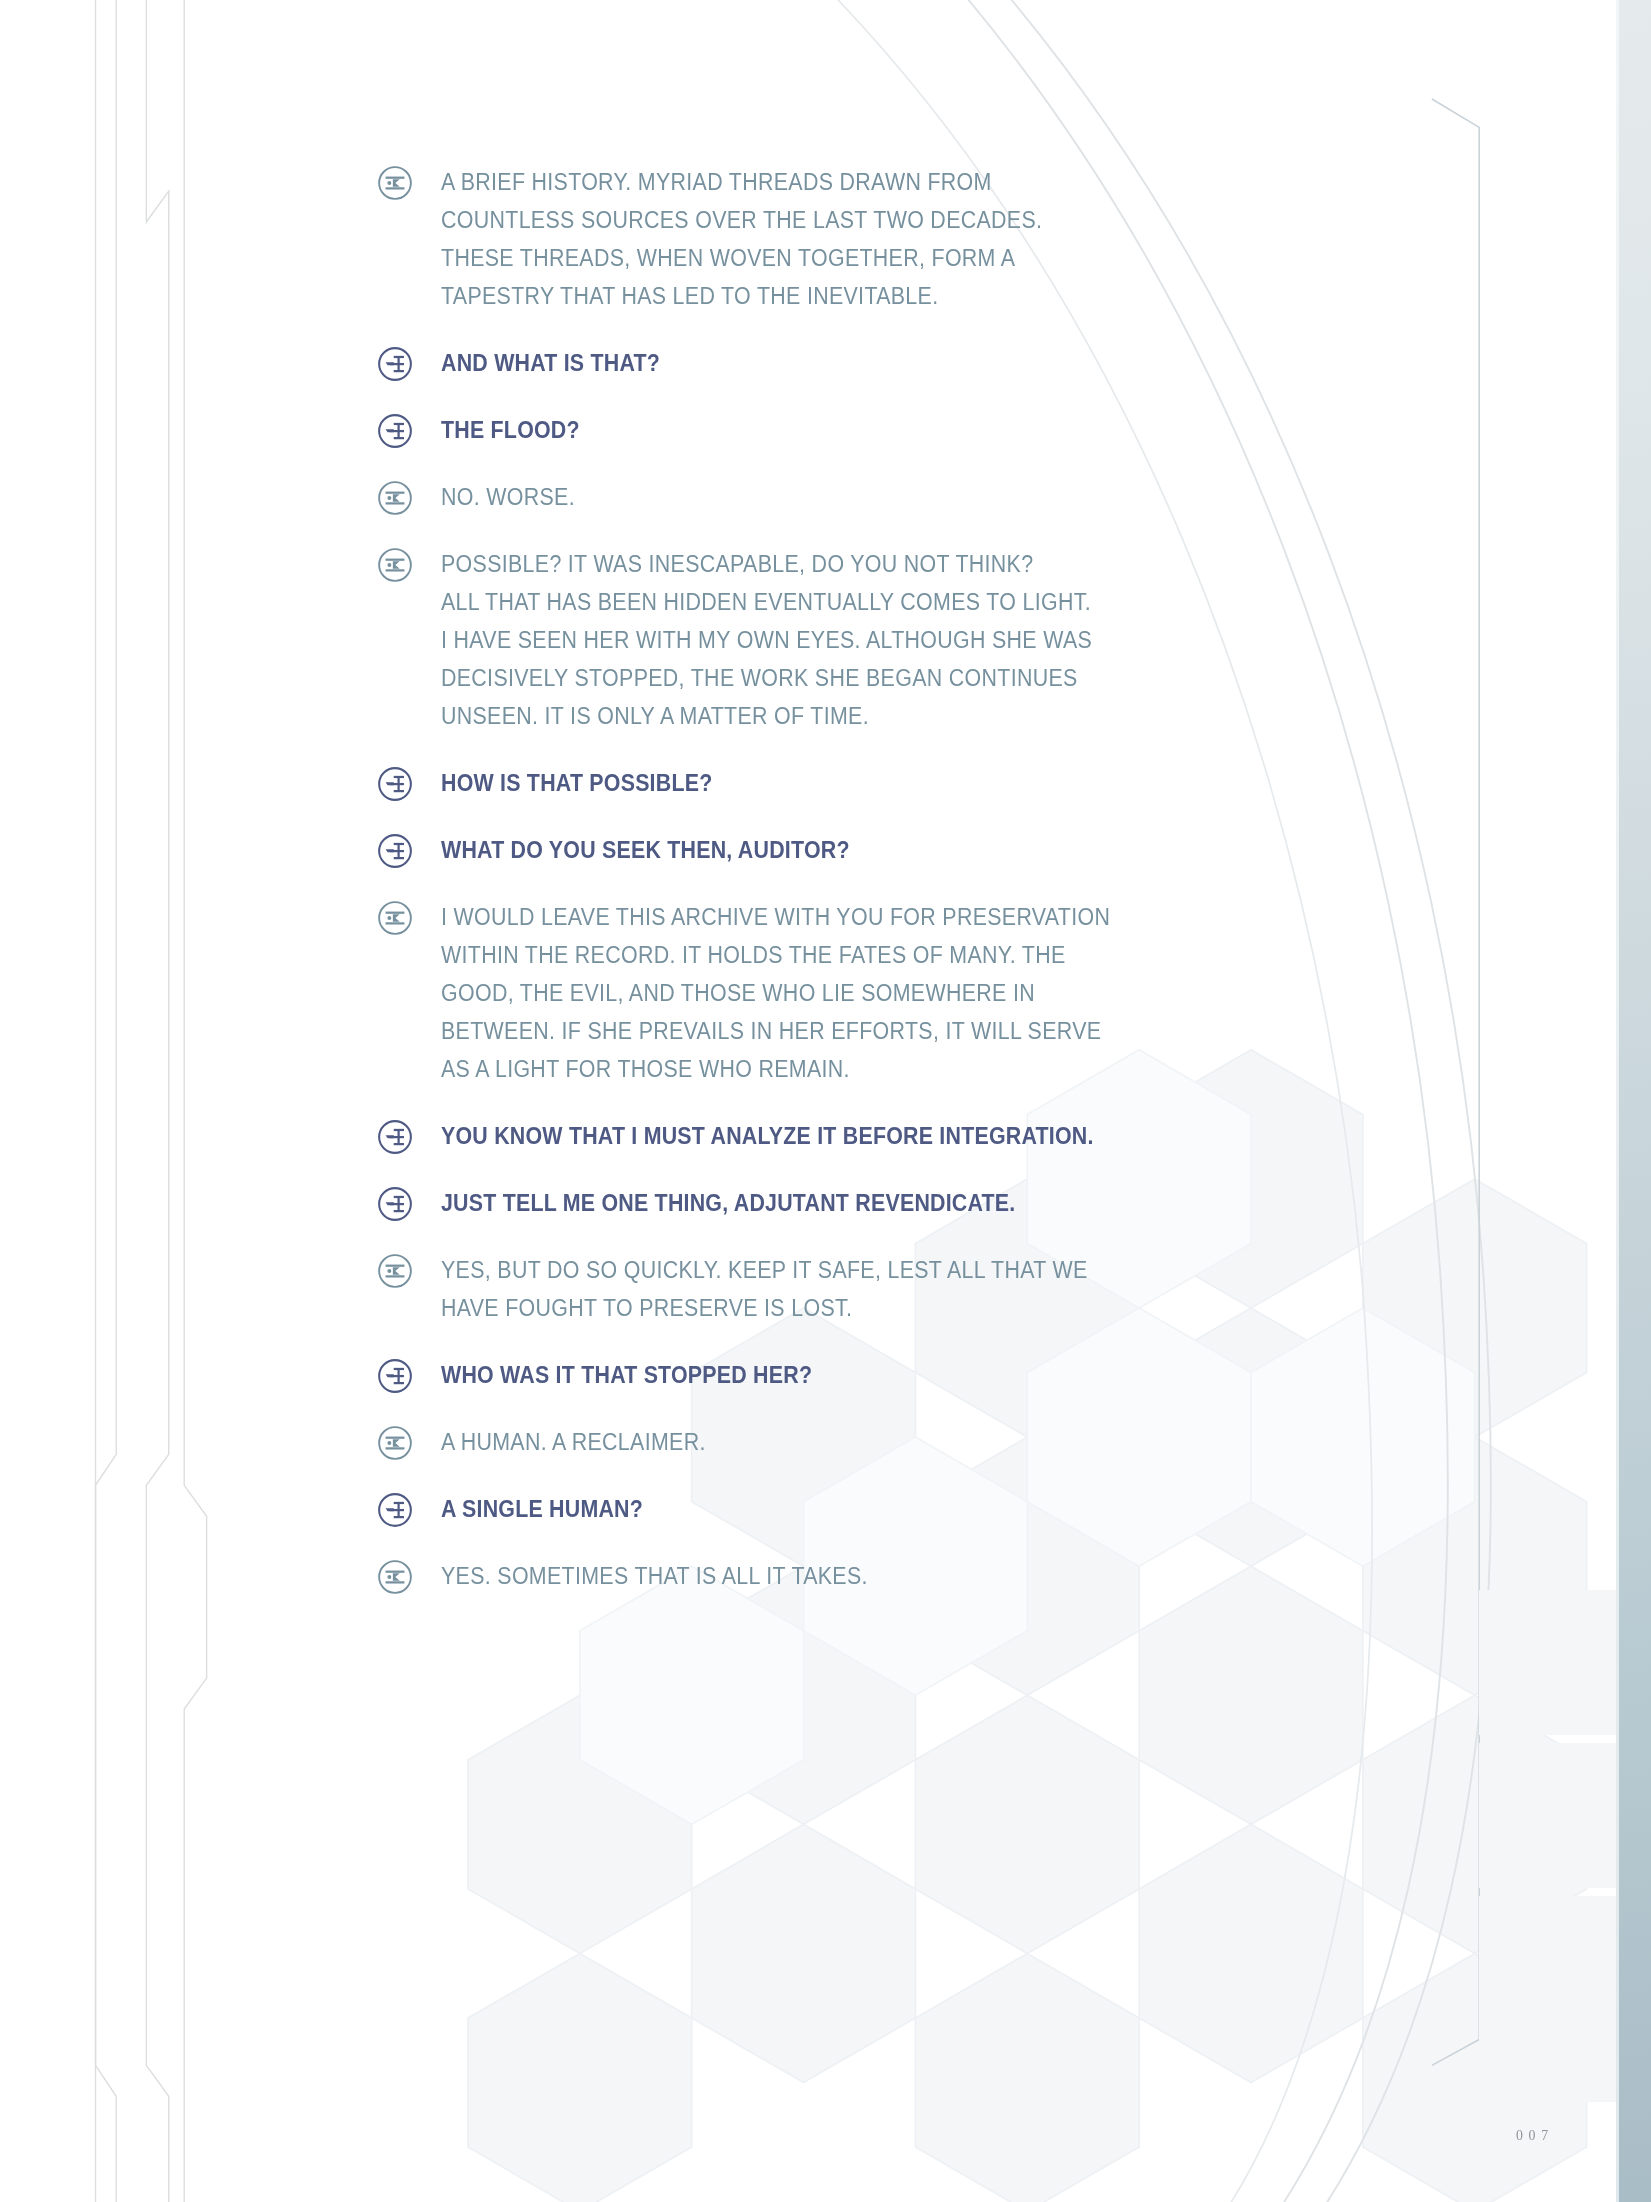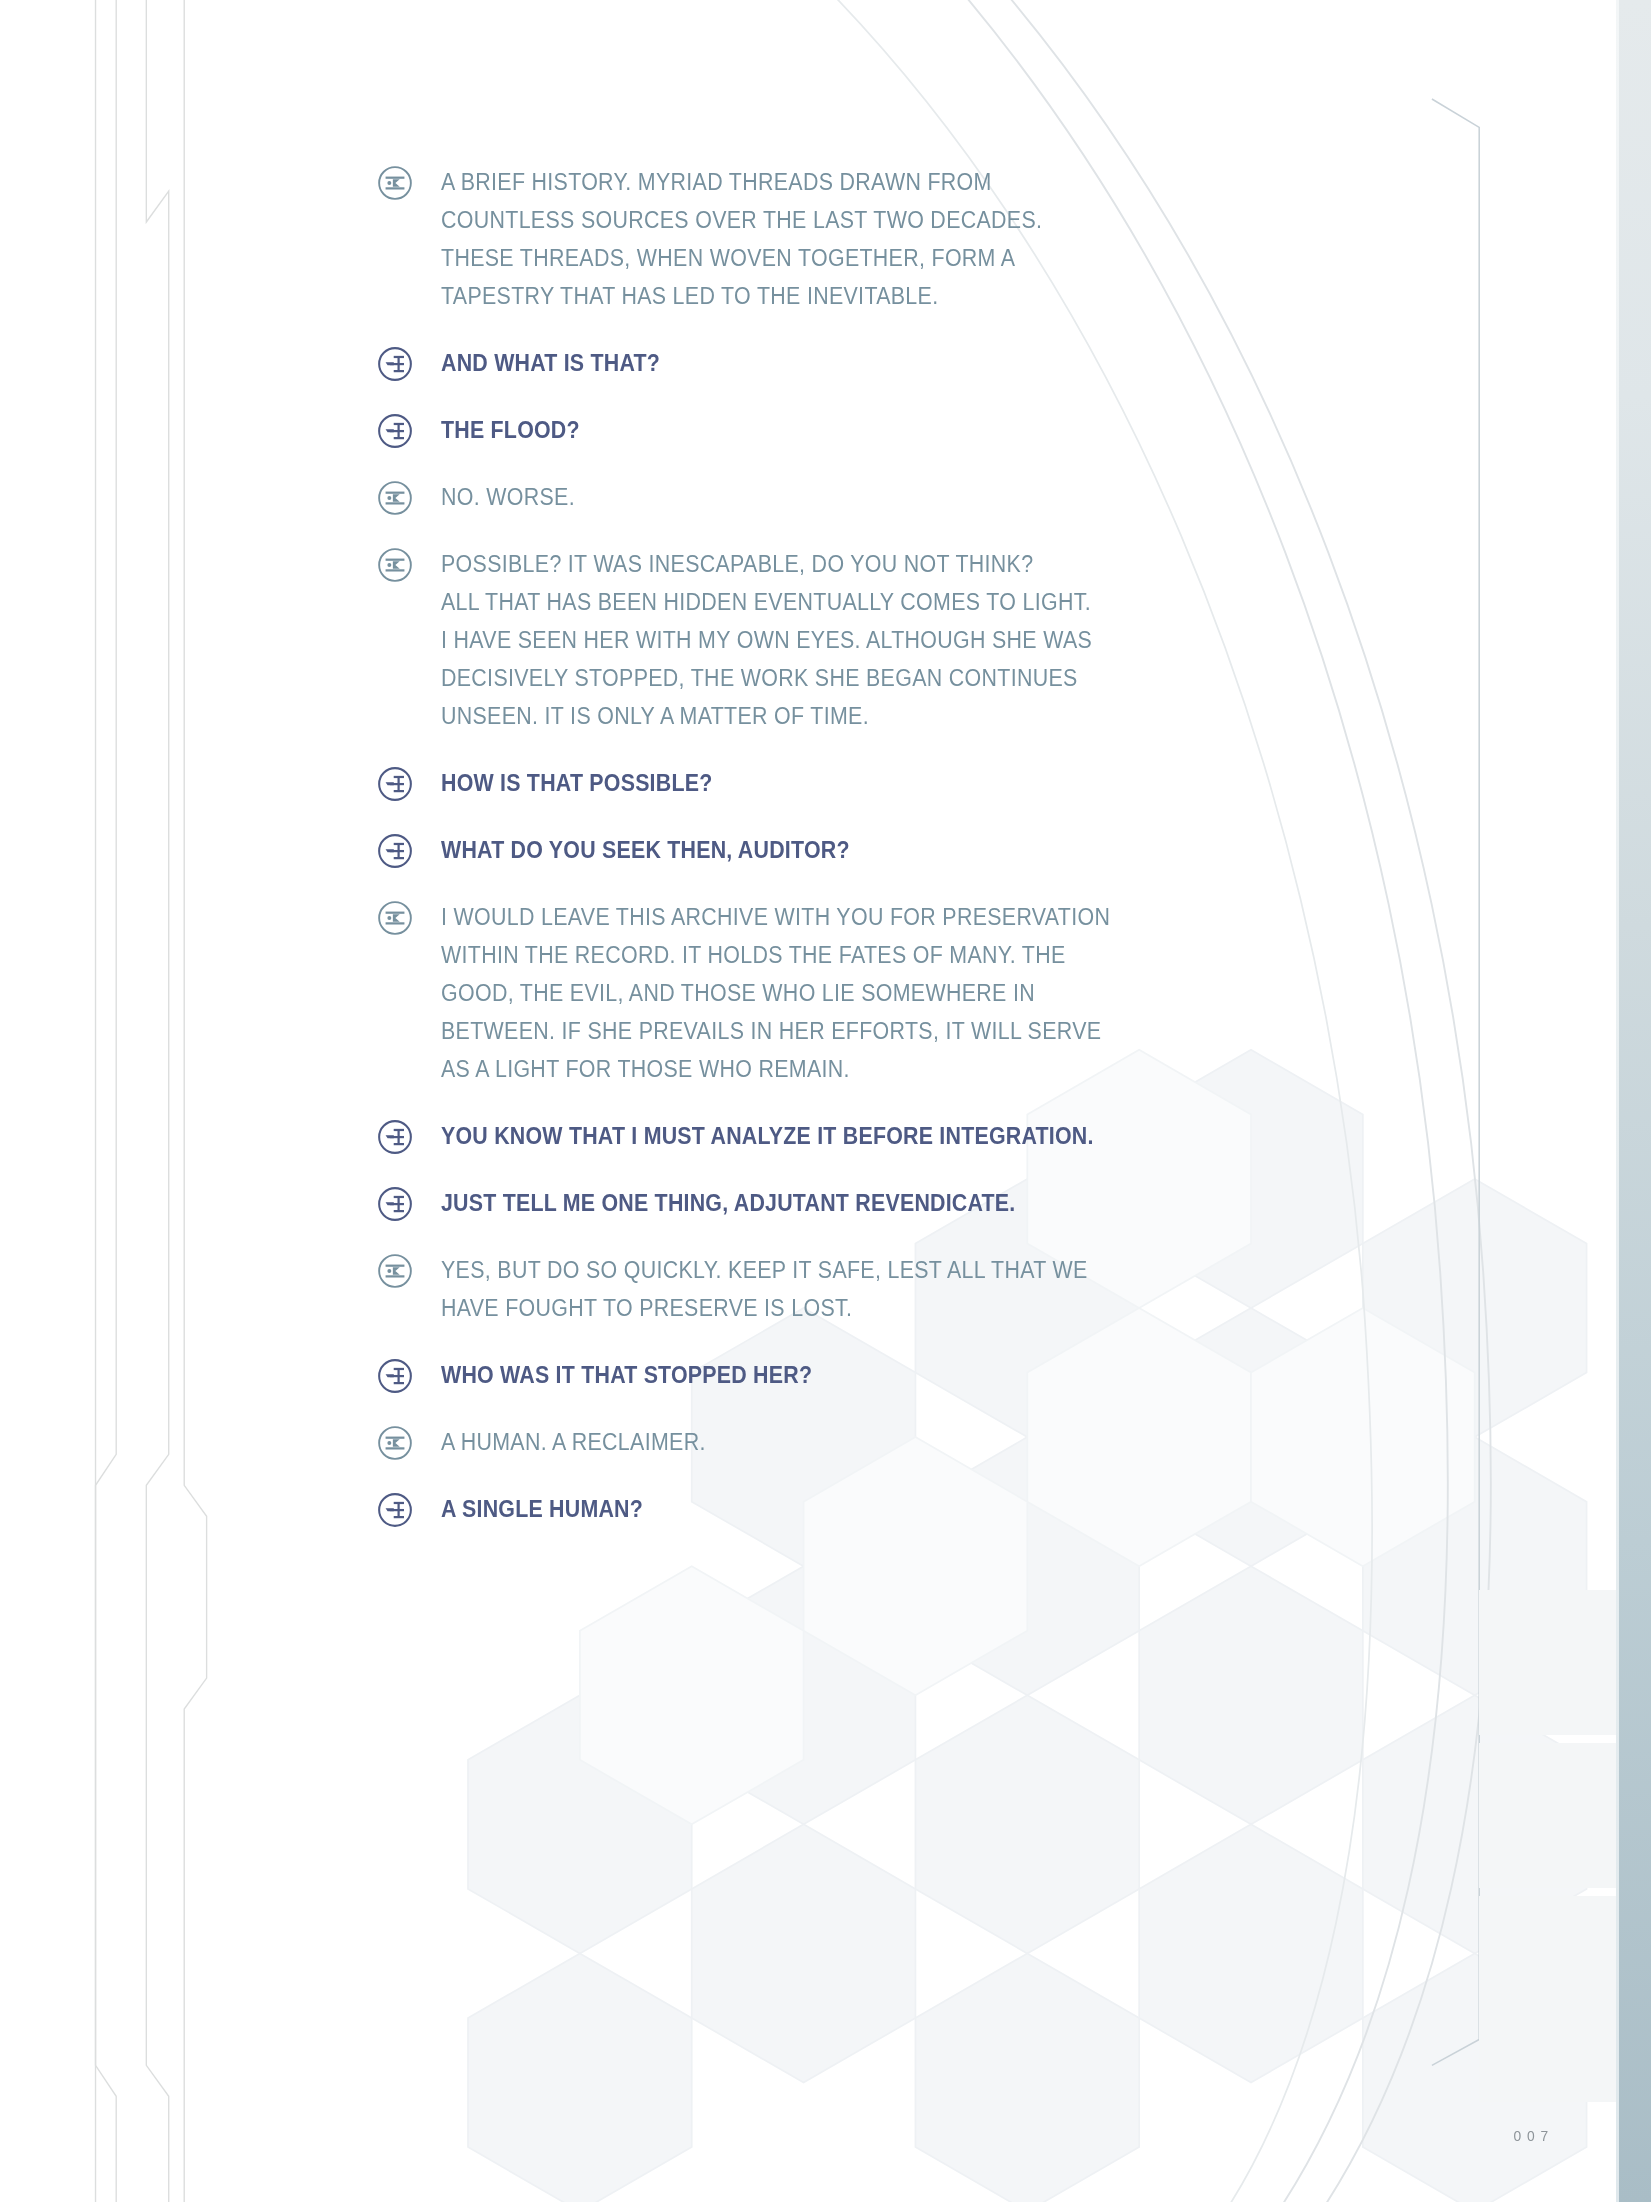--- a/index.html
+++ b/index.html
@@ -130,21 +130,21 @@
   }
 
   
   .page-number {
     position: absolute;
     right: 110px;
     bottom: 59px;
     font-size: 13.8px;
     letter-spacing: 0.42em;
     color: #8d9499;
-    font-family: Liberation Sans, sans-serif;
+    font-family: Liberation Serif, serif;
   }
 </style>
 </head>
 <body>
 
 <div id="page">
 
   <svg class="hex-layer" viewBox="0 0 1920 2560" preserveAspectRatio="none">
     <defs>
       <polygon id="hx" points="0,-150 130,-75 130,75 0,150 -130,75 -130,-75"></polygon>
@@ -367,18 +367,28 @@
         <div class="badge"><svg viewBox="0 0 42 42" width="36" height="36">
             <circle cx="21" cy="21" r="18.5" fill="none" stroke="#4e5a84" stroke-width="2.4"></circle>
             <rect x="19.5" y="11.5" width="12" height="2.6" fill="#4e5a84"></rect>
             <rect x="15" y="19.8" width="16.5" height="2.6" fill="#4e5a84"></rect>
             <rect x="19.5" y="28" width="12" height="2.6" fill="#4e5a84"></rect>
             <path d="M 25.2 13.0 L 25.2 29.3" stroke="#4e5a84" stroke-width="2.6"></path>
             <path d="M 10 19.0 L 19.6 19.0 L 19.6 22.6 L 12.4 22.6 Z" fill="#4e5a84"></path>
           </svg></div>
         <div class="speech monitor">A SINGLE HUMAN?</div>
       </div>
+      <div class="line">
+        <div class="badge"><svg viewBox="0 0 42 42" width="36" height="36">
+            <circle cx="21" cy="21" r="18.5" fill="none" stroke="#76909e" stroke-width="2.2"></circle>
+            <rect x="10" y="13.5" width="22" height="2.6" fill="#76909e"></rect>
+            <rect x="10" y="26" width="22" height="2.6" fill="#76909e"></rect>
+            <path d="M 18.5 16.6 L 26.5 16.6 L 21.4 21 L 26.5 25.4 L 18.5 25.4 Z" fill="#76909e"></path>
+            <circle cx="14.4" cy="21" r="2.3" fill="#76909e"></circle>
+          </svg></div>
+        <div class="speech auditor">YES. SOMETIMES THAT IS ALL IT TAKES.</div>
+      </div>
     </div>
 
   <div class="page-number">007</div>
 
 </div>
 
 
 </body></html>

